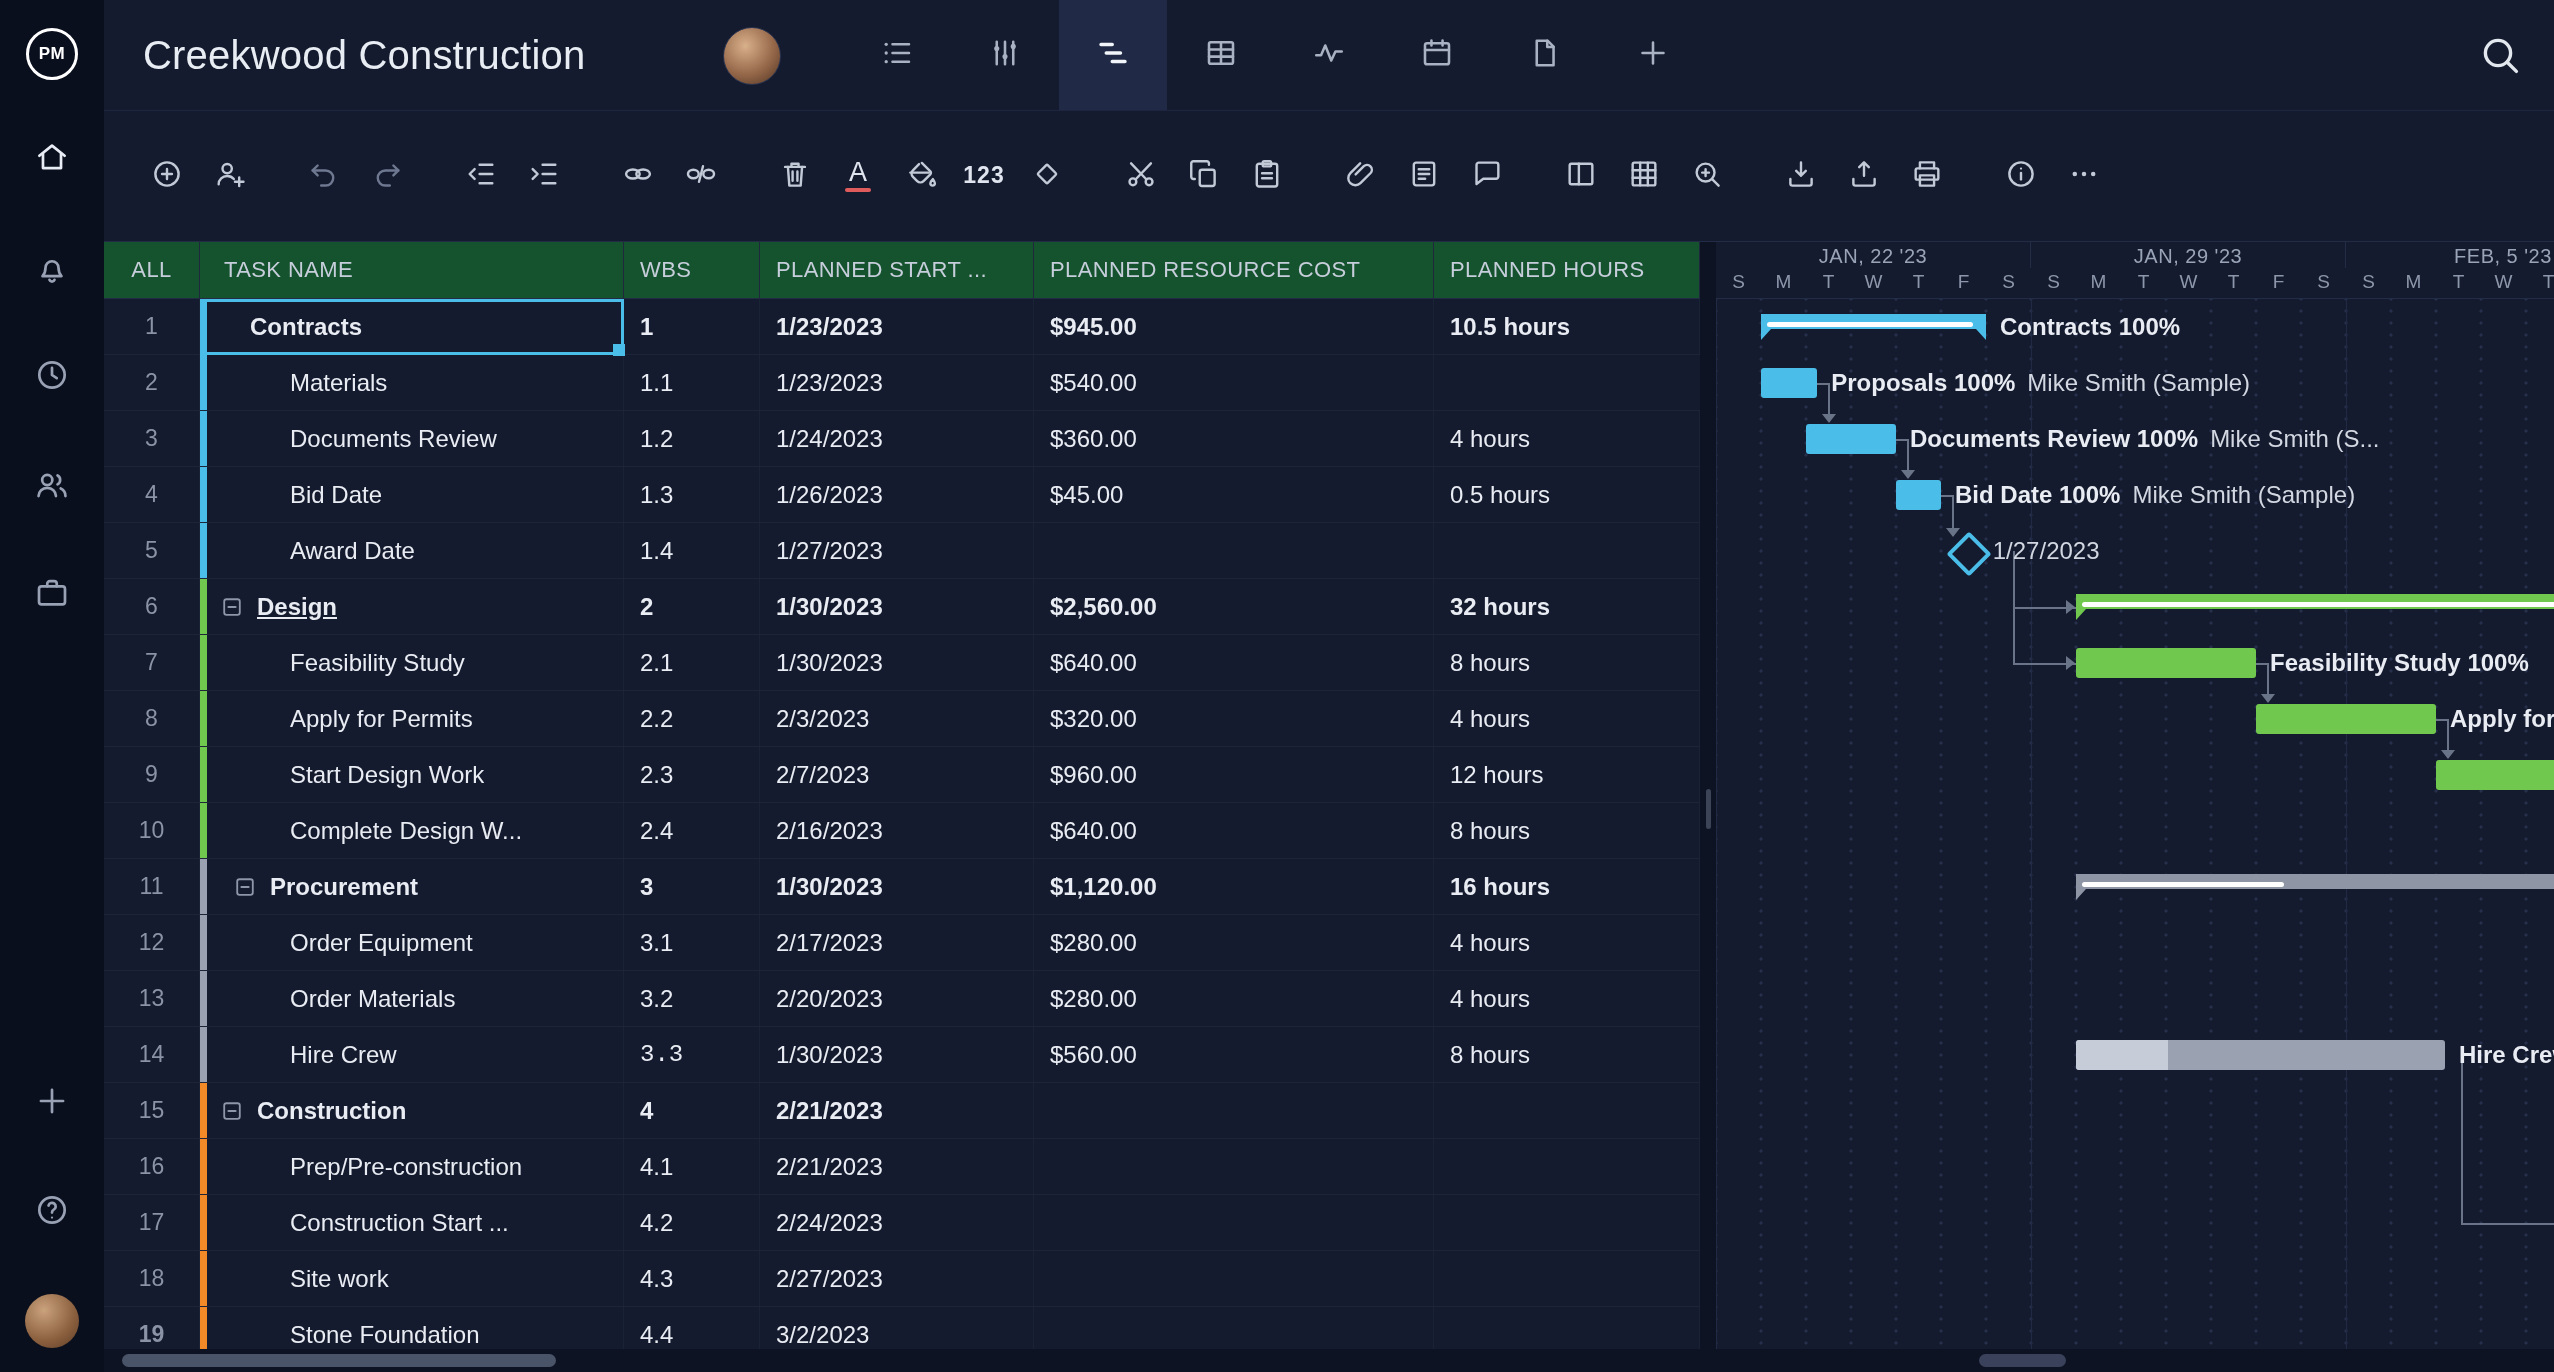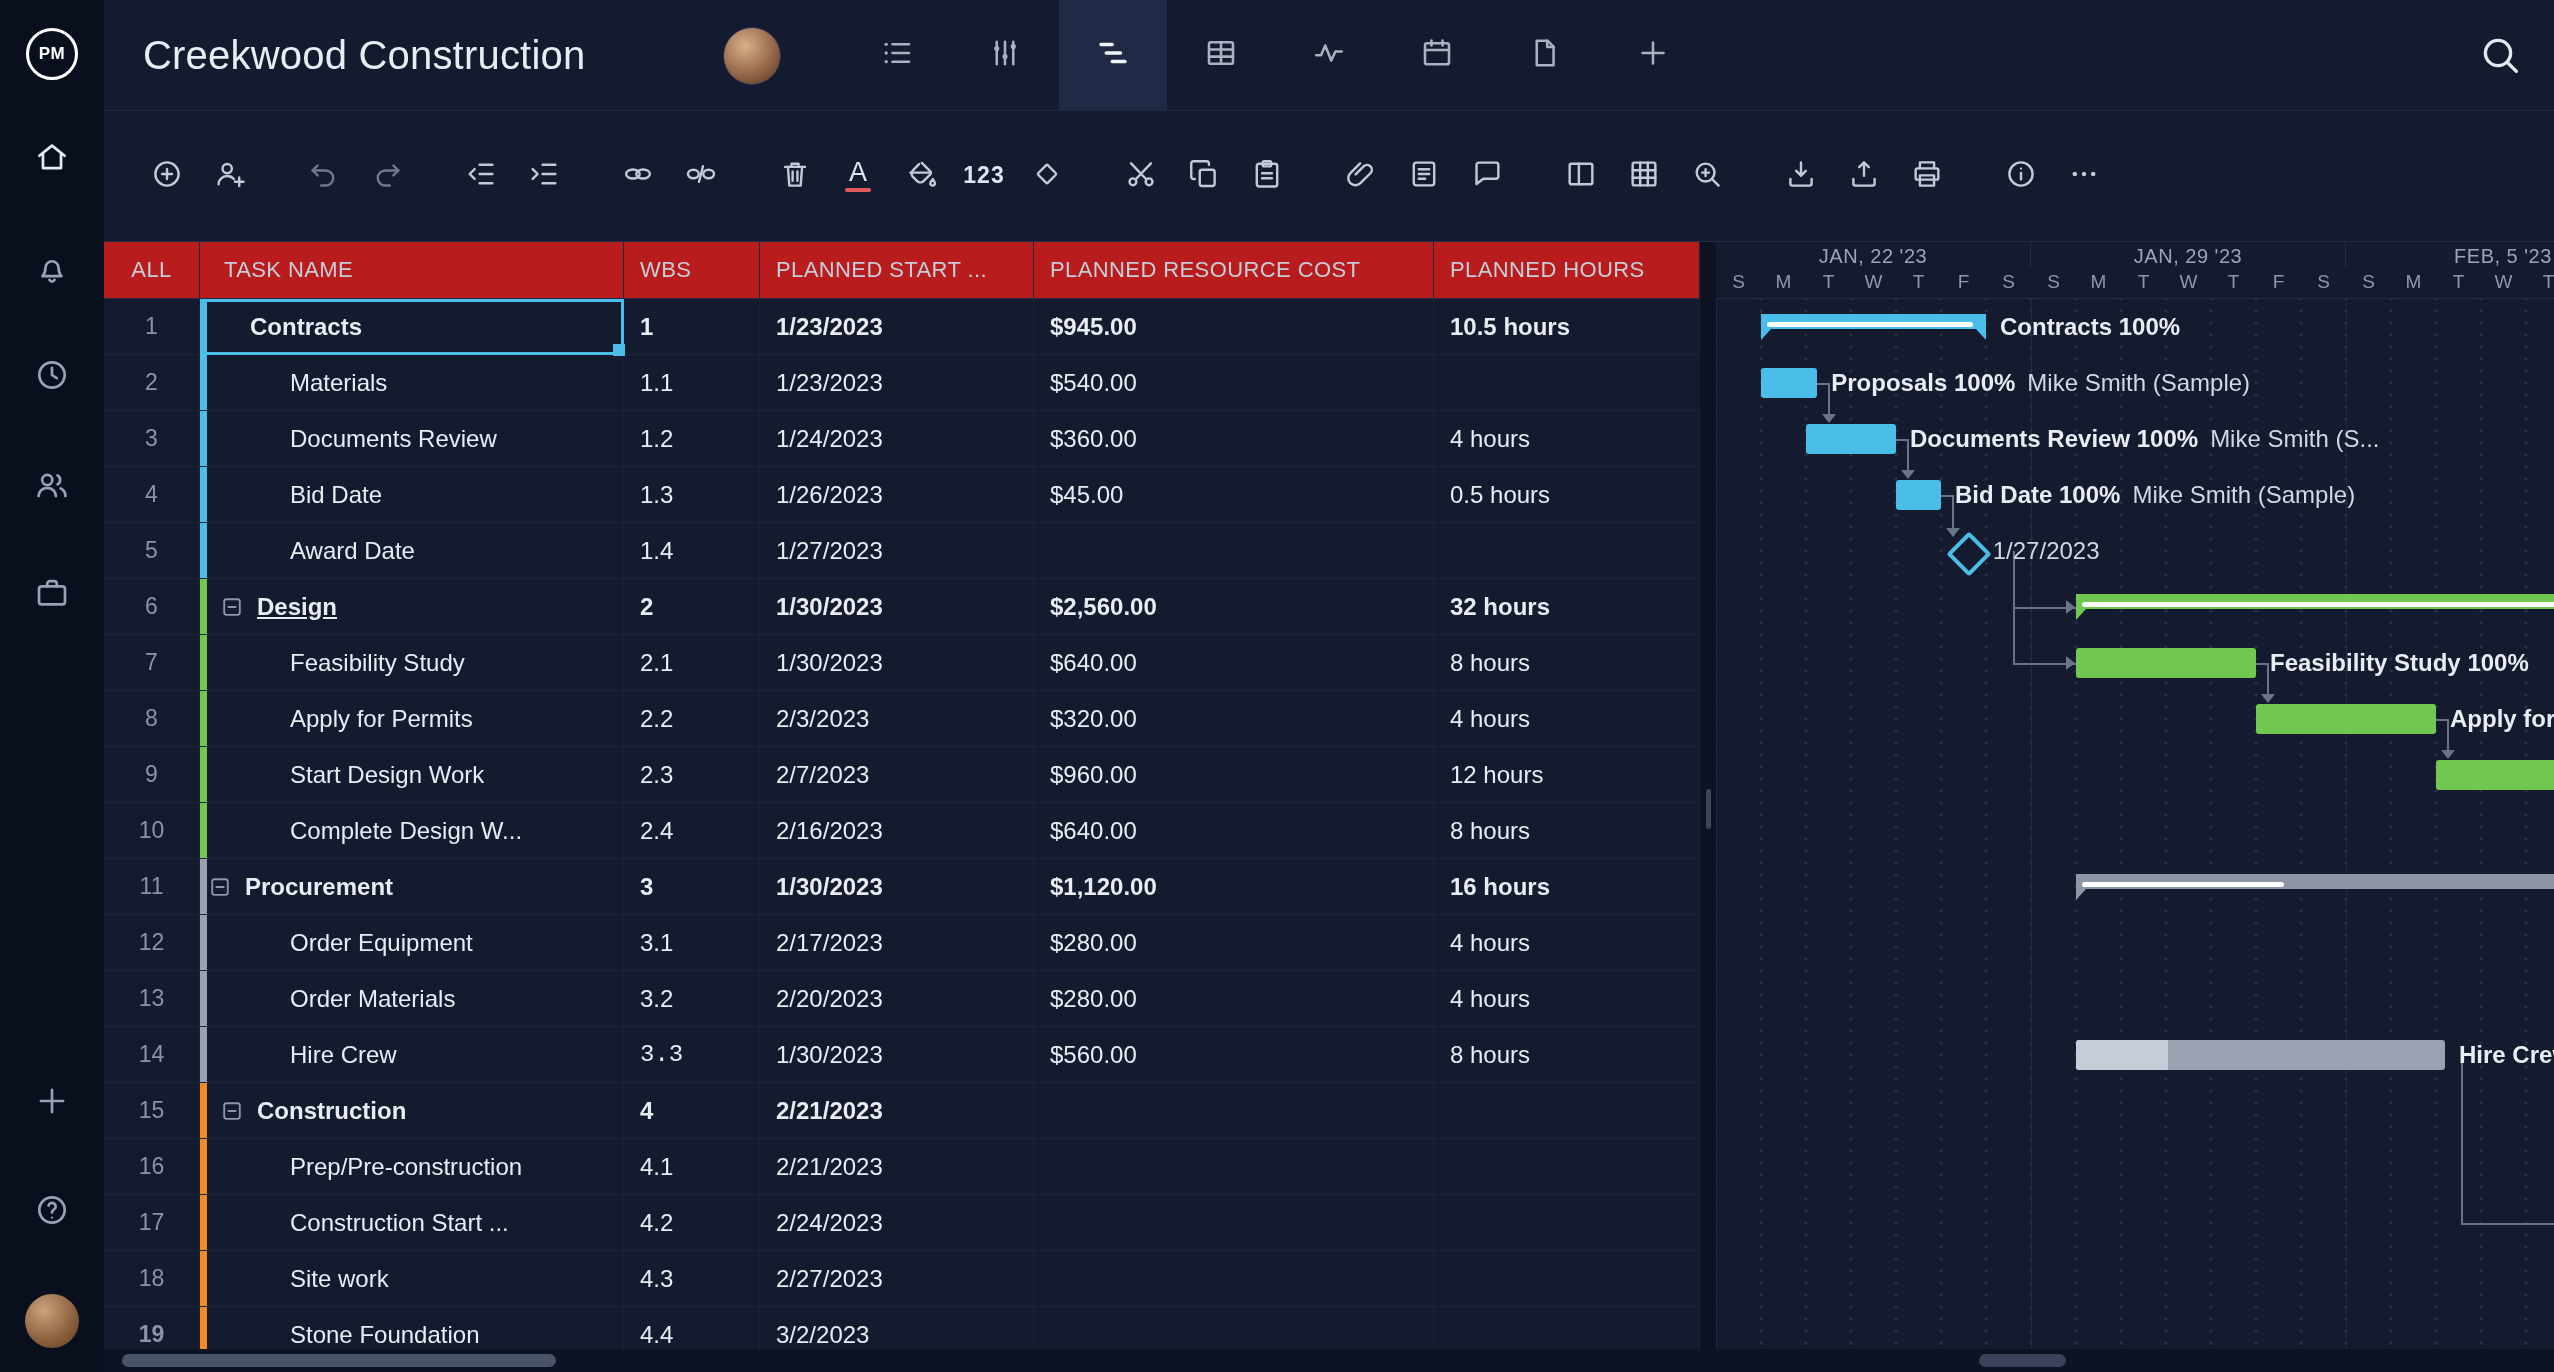--- a/index.html
+++ b/index.html
@@ -34,21 +34,21 @@
   .tbtn svg{width:34px;height:34px;}
   .tbtn.dim{color:#6e7890;}
   .fc{font-size:27px;color:#dfe4ee;font-weight:500;line-height:26px;}
   .fc-bar{width:26px;height:4px;background:#e05c5c;margin-top:3px;border-radius:2px;}
   .numfmt{font-size:23px;font-weight:600;color:#dfe4ee;letter-spacing:1px;}
 
   
   .content{position:absolute;left:104px;top:241px;right:0;bottom:0;background:#141b2e;}
 
   
-  .thead{position:absolute;left:0;top:0;width:1596px;height:58px;display:flex;background:#b91c1c;border-bottom:1px solid #232c46;box-sizing:border-box;}
+  .thead{position:absolute;left:0;top:0;width:1596px;height:58px;display:flex;background:#14532d;border-bottom:1px solid #232c46;box-sizing:border-box;}
   .hcell{box-sizing:border-box;height:58px;display:flex;align-items:center;font-size:22px;font-weight:500;color:#c7cedb;letter-spacing:.4px;border-right:1px solid #20283e;padding-left:16px;white-space:nowrap;overflow:hidden;cursor:pointer;}
   .hcell.first{justify-content:center;padding-left:0;}
   .hcell.name{padding-left:24px;}
   .tbody{position:absolute;left:0;top:58px;width:1596px;height:1050px;overflow:hidden;}
   .trow{position:relative;height:56px;display:flex;box-sizing:border-box;border-bottom:1px solid #1d2438;cursor:pointer;}
   .tcell{box-sizing:border-box;display:flex;align-items:center;font-size:24px;color:#e9ecf3;border-right:1px solid #1a2235;padding-left:16px;white-space:nowrap;overflow:hidden;}
   .tcell.num{justify-content:center;color:#8b94a6;font-size:23px;padding-left:0;}
   .tcell.name{position:relative;padding-left:0;}
   .strip{position:absolute;left:0;top:0;bottom:-1px;width:7px;}
   .bold .tcell{font-weight:700;}
@@ -535,21 +535,21 @@
           </div>
           <div class="tcell" style="width: 136px;">2.4</div>
           <div class="tcell" style="width: 274px;">2/16/2023</div>
           <div class="tcell" style="width: 400px;">$640.00</div>
           <div class="tcell" style="width: 266px;">8 hours</div>
         </div>
         <div class="trow bold">
           <div class="tcell num" style="width: 96px;">11</div>
           <div class="tcell name" style="width: 424px;">
             <div class="strip" style="background: rgb(154, 162, 178);"></div>
-            <div style="display: flex; align-items: center; padding-left: 9px; width: 100%;">
+            <div style="display: flex; align-items: center; padding-left: 34px; width: 100%;">
               <span class="collapse-ic"><svg viewBox="0 0 24 24" fill="none" stroke="currentColor" stroke-width="2" stroke-linecap="round" stroke-linejoin="round">
                   <rect x="3.5" y="3.5" width="17" height="17" rx="2.5"></rect>
                   <path d="M8 12h8"></path>
                 </svg></span>
               <span class="nlabel">Procurement</span>
             </div>
           </div>
           <div class="tcell" style="width: 136px;">3</div>
           <div class="tcell" style="width: 274px;">1/30/2023</div>
           <div class="tcell" style="width: 400px;">$1,120.00</div>

